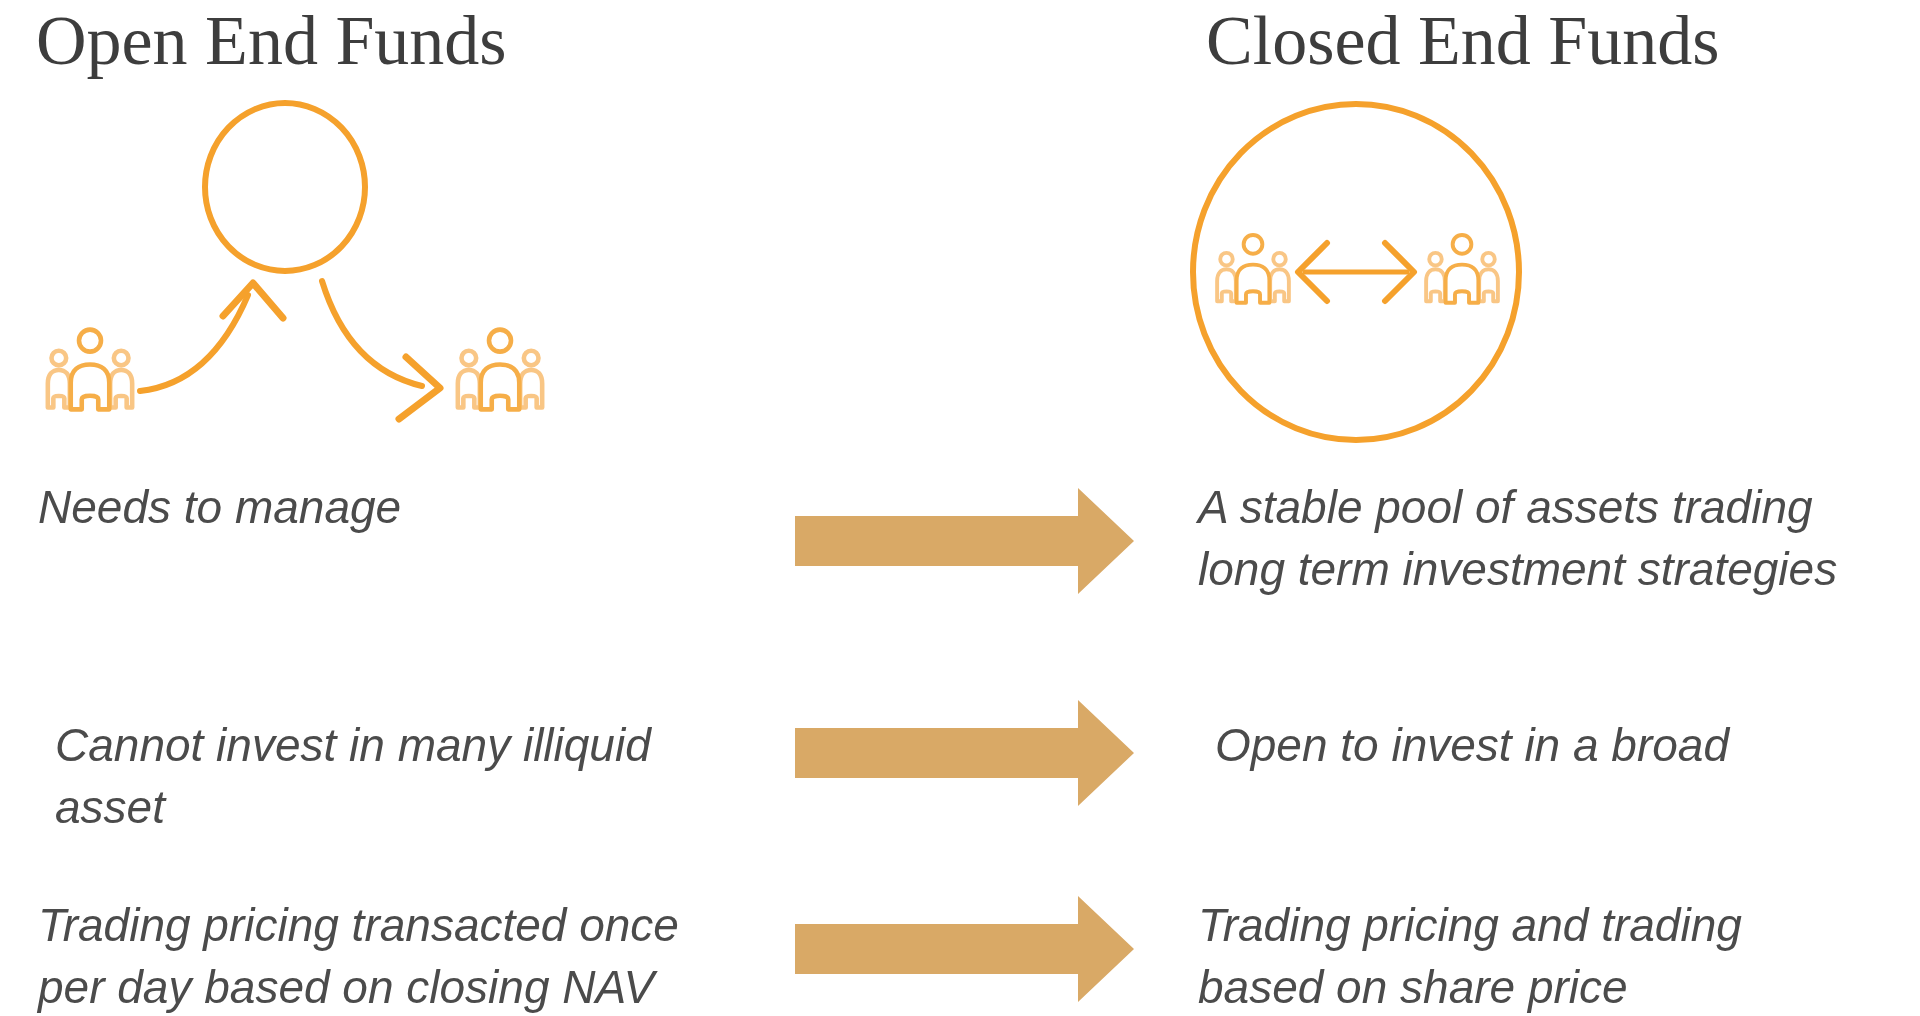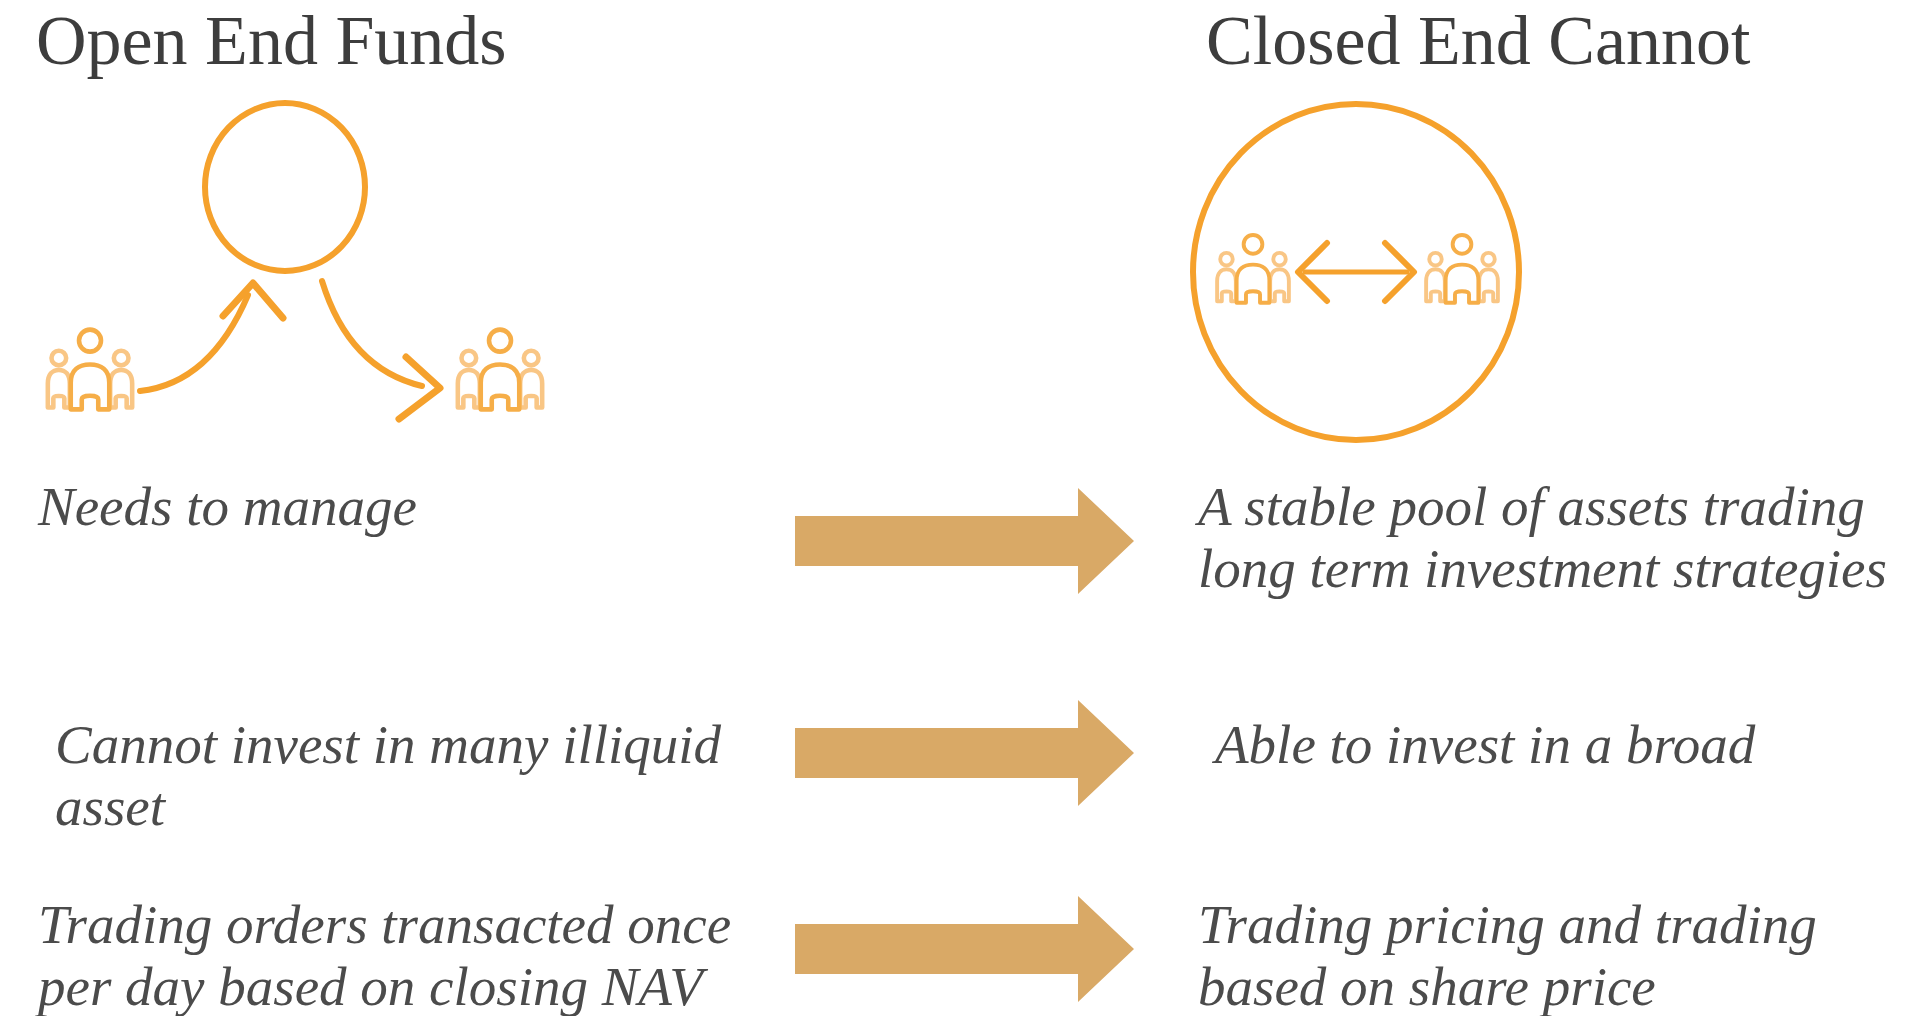--- a/index.html
+++ b/index.html
@@ -31,23 +31,23 @@
   .open-end-icon{left:30px;top:95px;width:520px;height:330px;}
   .closed-end-icon{left:1186px;top:100px;width:345px;height:345px;}
 
   .stroke-strong{stroke:var(--icon-orange);fill:none;stroke-width:6;stroke-linecap:round;stroke-linejoin:round;}
   .chev{stroke:var(--icon-orange);fill:none;stroke-width:7;stroke-linecap:round;stroke-linejoin:round;}
   .ppl-side{stroke:var(--icon-orange-light);fill:#fff;stroke-width:5;stroke-linejoin:round;}
   .ppl-center{stroke:var(--icon-orange-mid);fill:#fff;stroke-width:5;stroke-linejoin:round;}
 
   .point-text{
     position:absolute;
-    font-family:Liberation Serif, serif;
+    font-family:Liberation Sans, sans-serif;
     font-style:italic;
-    font-size:55px;
+    font-size:46px;
     line-height:62px;
     color:var(--body-color);
     white-space:nowrap;
   }
   .col-left{left:38px;}
   .col-right{left:1198px;}
   .row1-text{top:476px;}
   .row2-text{top:714px;margin-left:17px;}
   .row3-text{top:894px;}
 
@@ -69,21 +69,21 @@
     <circle class="ppl-side" cx="84" cy="36" r="8"></circle>
     <path class="ppl-side" d="M96,90 V64 C96,54 91,49 84,49 C77,49 72,54 72,64 V90 H78 V80 C78,76.5 90,76.5 90,80 V90 Z"></path>
     <circle class="ppl-center" cx="50" cy="17" r="12"></circle>
     <path class="ppl-center" d="M29,92 V63 C29,49 38,43 50,43 C62,43 71,49 71,63 V92 H59 V81 C59,76 41,76 41,81 V92 Z"></path>
   </symbol>
 </svg>
 
 <div class="canvas">
 
   <div class="title title-left">Open End Funds</div>
-  <div class="title title-right">Closed End Cannot</div>
+  <div class="title title-right">Closed End Funds</div>
 
   <svg class="icon-svg open-end-icon" viewBox="0 0 520 330">
     <ellipse class="stroke-strong" cx="255" cy="92" rx="80" ry="84"></ellipse>
     <g>
       <path class="stroke-strong" d="M110,296 C165,290 198,247 218,200"></path>
       <path class="chev" d="M193,221 L223,188 L253,223"></path>
     </g>
     <g>
       <path class="stroke-strong" d="M292,186 C308,238 338,278 392,291"></path>
       <path class="chev" d="M376,262 L410,293 L369,324"></path>
@@ -115,25 +115,25 @@
   </div>
 
   <div class="point-text col-left row2-text">
     <div>Cannot invest in many illiquid</div>
     <div>asset</div>
   </div>
   <svg class="block-arrow arrow2" viewBox="0 0 340 112">
     <polygon points="0,31 283,31 283,3 339,56 283,109 283,81 0,81"></polygon>
   </svg>
   <div class="point-text col-right row2-text">
-    <div>Able to invest in a broad</div>
+    <div>Open to invest in a broad</div>
   </div>
 
   <div class="point-text col-left row3-text">
-    <div>Trading orders transacted once</div>
+    <div>Trading pricing transacted once</div>
     <div>per day based on closing NAV</div>
   </div>
   <svg class="block-arrow arrow3" viewBox="0 0 340 112">
     <polygon points="0,31 283,31 283,3 339,56 283,109 283,81 0,81"></polygon>
   </svg>
   <div class="point-text col-right row3-text">
     <div>Trading pricing and trading</div>
     <div>based on share price</div>
   </div>
 

